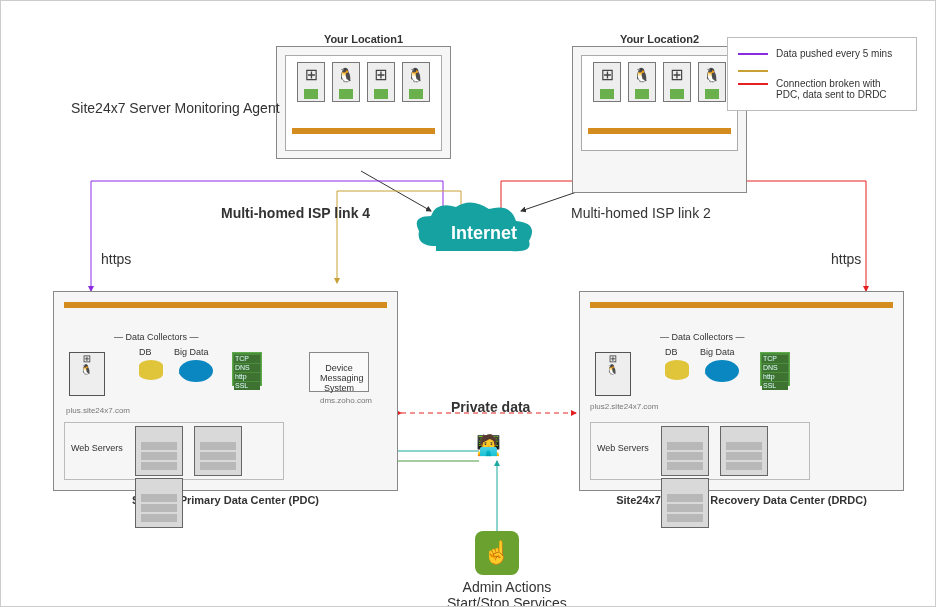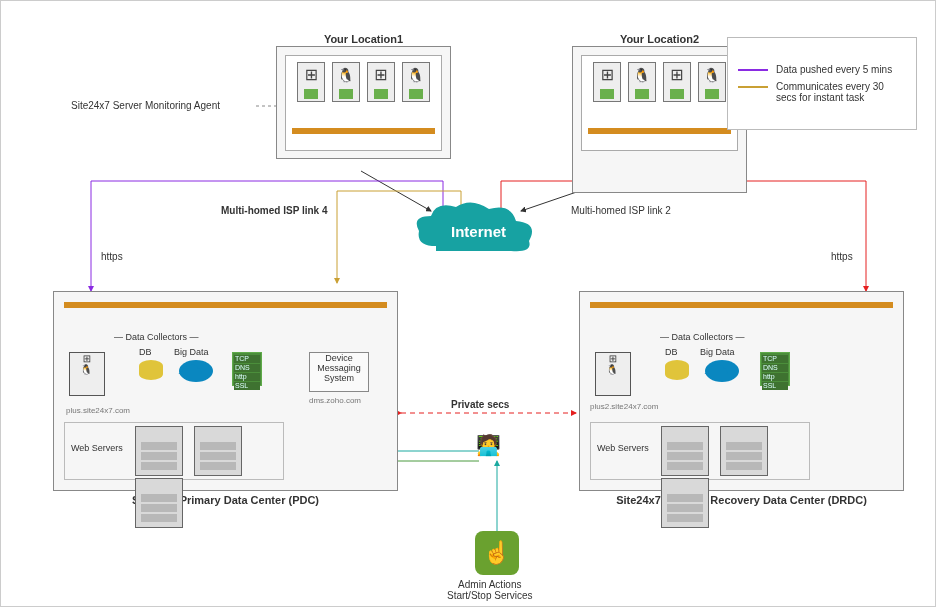--- a/index.html
+++ b/index.html
@@ -13,27 +13,27 @@
   .srv.win::before { content:"⊞"; display:block; font-size:16px; color:#444; line-height:24px; }
   .srv.lin::before { content:"🐧"; display:block; font-size:14px; line-height:24px; }
   .srv .grn { width:14px; height:10px; background:#6ab04c; margin:2px auto; }
   .rack { width:48px; height:50px; border:1px solid #666; background:#d9d9d9; display:inline-block; margin:0 4px; position:relative; }
   .rack::after { content:""; display:block; position:absolute; bottom:5px; left:5px; right:5px; height:8px; background:#b8b8b8; box-shadow:0 -10px #b8b8b8, 0 -20px #b8b8b8; }
   .db { width:24px; height:20px; background:#e0c43a; border-radius:50%/30%; display:inline-block; vertical-align:top; }
   .cloud-sm { width:34px; height:22px; background:#0a87c0; border-radius:50%; display:inline-block; position:relative; }
   .cloud-sm::before { content:"☁"; color:#0a87c0; font-size:26px; position:absolute; left:-2px; top:-10px; }
   .mini { width:30px; height:34px; border:1px solid #5faa4a; background:#4b8e3b; display:inline-block; font-size:7px; color:#dff; line-height:8px; padding:1px; }
   .mini span { display:block; background:#3e7230; margin:1px 0; padding:0 1px; }
-  .dms { width:60px; height:40px; border:1px solid #888; background:#fafafa; font-size:9px; text-align:center; padding:0; display:inline-block; }
+  .dms { width:60px; height:40px; border:1px solid #888; background:#fafafa; font-size:9px; text-align:center; padding:10px; display:inline-block; }
   .bar { height:6px; background:#d48c1f; }
   .hostline { width:36px; height:44px; border:1px solid #555; background:#eee; display:inline-block; text-align:center; }
-  .legend { border:1px solid #bbb; padding:20px 10px; background:#fff; }
+  .legend { border:1px solid #bbb; padding:4px 10px; background:#fff; }
   .legend .row { display:flex; align-items:flex-start; margin:6px 0; gap:8px; }
   .legend .dash { width:30px; height:2px; margin-top:5px; flex-shrink:0; }
-  .label { font-size:10px; }
+  .label { font-size:14px; }
   .small { font-size:8px; color:#777; }
   .admin-btn { width:44px; height:44px; border-radius:8px; background:#6aa12f; display:flex; align-items:center; justify-content:center; color:#fff; font-size:22px; }
 </style>
 </head>
 <body>
 
 <svg class="abs" style="left:0;top:0" width="936" height="607">
   <defs>
     <marker id="ar" markerWidth="6" markerHeight="6" refX="5" refY="3" orient="auto">
         <path d="M0,0 L6,3 L0,6 z" fill="#333"></path>
@@ -109,21 +109,21 @@
     <div class="bar" style="margin-top:26px"></div>
   </div>
 </div>
 
 <div class="abs label" style="left:70px; top:99px;">Site24x7 Server Monitoring Agent</div>
 
 <div class="abs" style="left:410px; top:200px;">
   <svg width="130" height="60">
       <path d="M25 45 Q5 45 8 30 Q0 15 20 15 Q25 0 45 6 Q60 -4 78 8 Q100 2 105 20 Q128 22 118 40 Q122 52 100 50 L25 50 Z" fill="#17a2a2"></path>
     </svg>
-  <div class="abs" style="left:40px; top:22px; color:#fff; font-size:15px; font-weight:bold">Internet</div>
+  <div class="abs" style="left:40px; top:22px; color:#fff; font-size:18px; font-weight:bold">Internet</div>
 </div>
 
 <div class="abs label" style="left:220px; top:204px; font-weight:bold">Multi-homed ISP link 4</div>
 <div class="abs label" style="left:570px; top:204px; font-weight:normal">Multi-homed ISP link 2</div>
 <div class="abs label" style="left:100px; top:250px">https</div>
 <div class="abs label" style="left:830px; top:250px">https</div>
 
 <div class="abs box" style="left:52px; top:290px; width:345px; height:200px;">
   <div class="dc-title">Site24x7 Primary Data Center (PDC)</div>
   <div class="bar" style="margin:10px"></div>
@@ -137,21 +137,21 @@
   <div class="abs" style="left:125px; top:68px"><span class="cloud-sm"></span></div>
   <div class="abs" style="left:178px; top:60px">
     <span class="mini">
       <span>TCP</span><span>DNS</span><span>http</span><span>SSL</span>
     </span>
   </div>
   <div class="abs" style="left:255px; top:60px">
     <div class="dms">Device Messaging System</div>
   </div>
   <div class="abs small" style="left:12px; top:114px">plus.site24x7.com</div>
-  <div class="abs small" style="left:255px; top:104px">dms.zoho.com</div>
+  <div class="abs small" style="left:266px; top:104px">dms.zoho.com</div>
   <div class="abs box" style="left:10px; top:130px; width:220px; height:58px; border-color:#bbb;">
     <div class="abs" style="left:6px; top:20px; font-size:9px">Web Servers</div>
     <div class="abs" style="left:66px; top:3px">
       <span class="rack"></span>
       <span class="rack"></span>
       <span class="rack"></span>
     </div>
   </div>
 </div>
 
@@ -173,31 +173,34 @@
   <div class="abs box" style="left:10px; top:130px; width:220px; height:58px; border-color:#bbb;">
     <div class="abs" style="left:6px; top:20px; font-size:9px">Web Servers</div>
     <div class="abs" style="left:66px; top:3px">
       <span class="rack"></span>
       <span class="rack"></span>
       <span class="rack"></span>
     </div>
   </div>
 </div>
 
-<div class="abs label" style="left:450px; top:398px; font-weight:bold">Private secs</div>
+<div class="abs label" style="left:450px; top:398px; font-weight:bold">Private data</div>
 
 <div class="abs" style="left:475px; top:432px; font-size:20px;">🧑‍💻</div>
 <div class="abs" style="left:474px; top:530px;">
   <div class="admin-btn">☝</div>
 </div>
 <div class="abs label" style="left:446px; top:578px; text-align:center; white-space:pre-line">Admin Actions
 Start/Stop Services</div>
 
 <div class="abs legend" style="right:18px; top:36px; width:190px;">
   <div class="row">
       <div class="dash" style="background:#8a2be2"></div>
       <div>Data pushed every 5 mins</div>
     </div>
   <div class="row">
       <div class="dash" style="background:#c9a034"></div>
-      <div>Communicates every 30 secs for instant task</div>
+    </div>
+  <div class="row">
+      <div class="dash" style="background:#e52020"></div>
+      <div>Connection broken with PDC, data sent to DRDC</div>
     </div>
 </div>
 
 </body></html>

